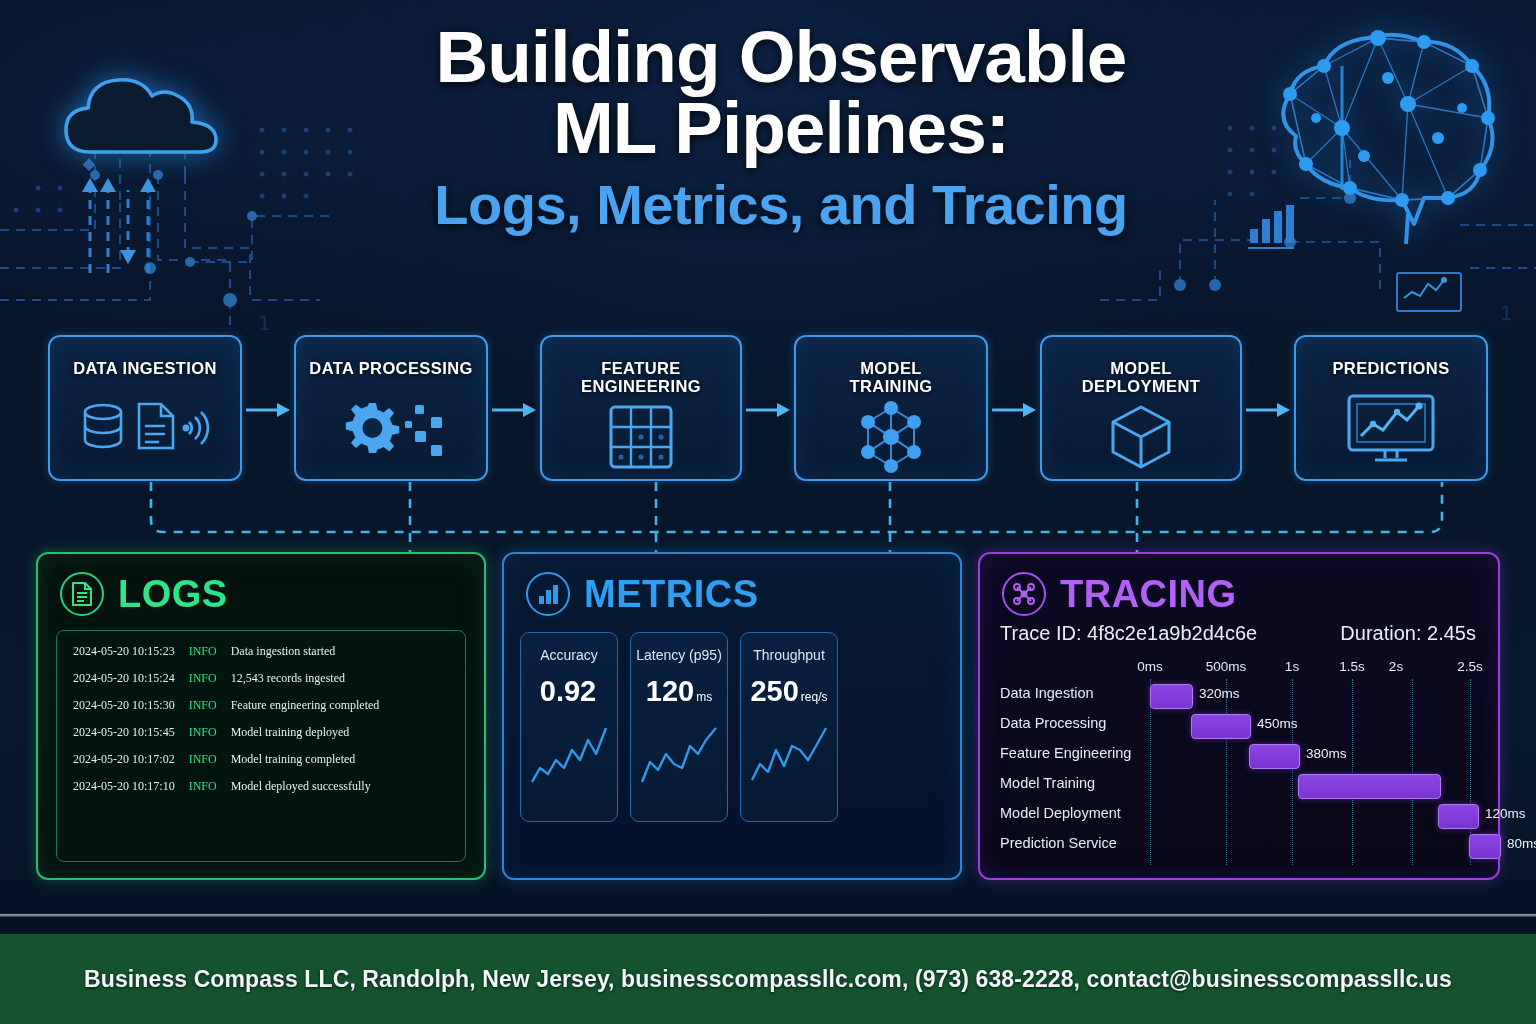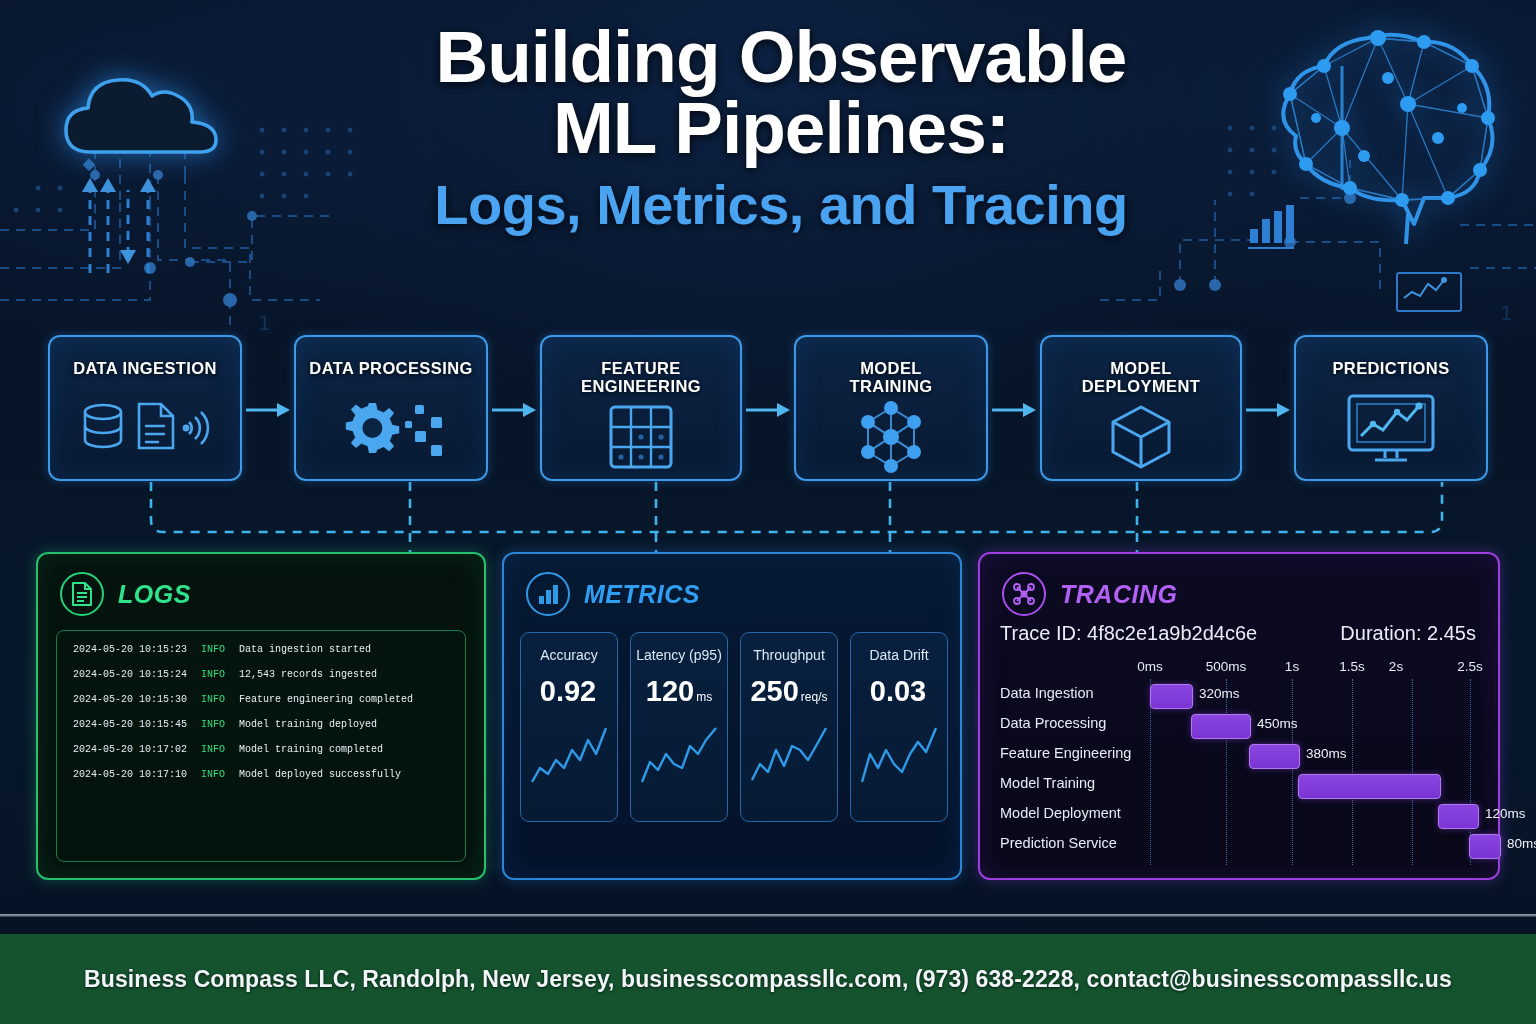--- a/index.html
+++ b/index.html
@@ -59,29 +59,29 @@
     box-shadow:0 0 14px rgba(35,190,110,.35), inset 0 0 26px rgba(10,70,45,.4);}
   .panel-metrics{width:460px;border:2px solid #2b86d8;background:linear-gradient(180deg,#061a33 0%,#04122a 100%);
     box-shadow:0 0 14px rgba(40,125,215,.35), inset 0 0 26px rgba(12,50,100,.45);}
   .panel-tracing{width:522px;border:2px solid #9b3fe0;background:linear-gradient(180deg,#0c0a22 0%,#080818 100%);
     box-shadow:0 0 14px rgba(150,60,220,.35), inset 0 0 26px rgba(60,25,110,.4);}
   .phead{display:flex;align-items:center;gap:14px;padding:18px 0 0 22px;}
   .pcircle{width:44px;height:44px;border-radius:50%;display:flex;align-items:center;justify-content:center;box-sizing:border-box;}
   .pc-logs{border:2px solid #23d37c;}
   .pc-metrics{border:2px solid #2f9ae8;}
   .pc-trace{border:2px solid #a94ef0;}
-  .ptitle{font-size:25px;font-weight:bold;letter-spacing:.5px;font-style:italic;}
+  .ptitle{font-size:38px;font-weight:bold;letter-spacing:.5px;}
   .t-logs{color:#2ee389;}
   .t-metrics{color:#2e9ff2;}
   .t-trace{color:#b260f5;}
 
   
   .logbox{margin:14px 18px 0 18px;border:1px solid #1d7a4c;border-radius:8px;height:232px;
     background:rgba(3,22,15,.55);padding:14px 16px;box-sizing:border-box;}
-  .logline{font-family:Liberation Mono, monospace;font-size:10px;line-height:1.0;
+  .logline{font-family:Liberation Serif, serif;font-size:12px;line-height:1.0;
     white-space:nowrap;margin-bottom:15px;}
   .logline .ts{color:#e6eef2;}
   .logline .lvl{color:#2ee07c;margin-left:14px;}
   .logline .msg{color:#e9f0f4;margin-left:14px;}
 
   
   .mgrid{display:flex;gap:12px;margin:16px 8px 0 16px;}
   .mcard{width:98px;height:190px;border:1px solid #2867a8;border-radius:9px;
     background:linear-gradient(180deg,#08203f 0%,#061a33 100%);
     display:flex;flex-direction:column;align-items:center;padding-top:14px;box-sizing:border-box;}
@@ -519,31 +519,20 @@
           <div class="mvalue">
             <span>250</span><span class="unit">req/s</span>
           </div>
           <div class="spark">
             <svg width="78" height="62" viewBox="0 0 78 62">
               <polyline points="2,56 10,40 18,48 26,26 34,42 42,22 50,26 58,36 66,22 76,4" fill="none" stroke="#2f9ae8" stroke-width="2.4" stroke-linejoin="round"></polyline>
             </svg>
           </div>
         </div>
 
-        <div class="mcard">
-          <div class="mlabel">Data Drift</div>
-          <div class="mvalue">
-            <span>0.03</span><span class="unit"></span>
-          </div>
-          <div class="spark">
-            <svg width="78" height="62" viewBox="0 0 78 62">
-              <polyline points="2,58 10,30 18,44 26,26 34,40 42,48 50,30 58,18 66,28 76,4" fill="none" stroke="#2f9ae8" stroke-width="2.4" stroke-linejoin="round"></polyline>
-            </svg>
-          </div>
-        </div>
 
       </div>
     </div>
 
     <div class="panel panel-tracing">
       <div class="phead">
         <div class="pcircle pc-trace">
           <svg width="26" height="26" viewBox="0 0 26 26">
             <g stroke="#b260f5" stroke-width="1.8" fill="none">
               <path d="M13 13 L6 6 M13 13 L20 6 M13 13 L6 20 M13 13 L20 20"></path>

